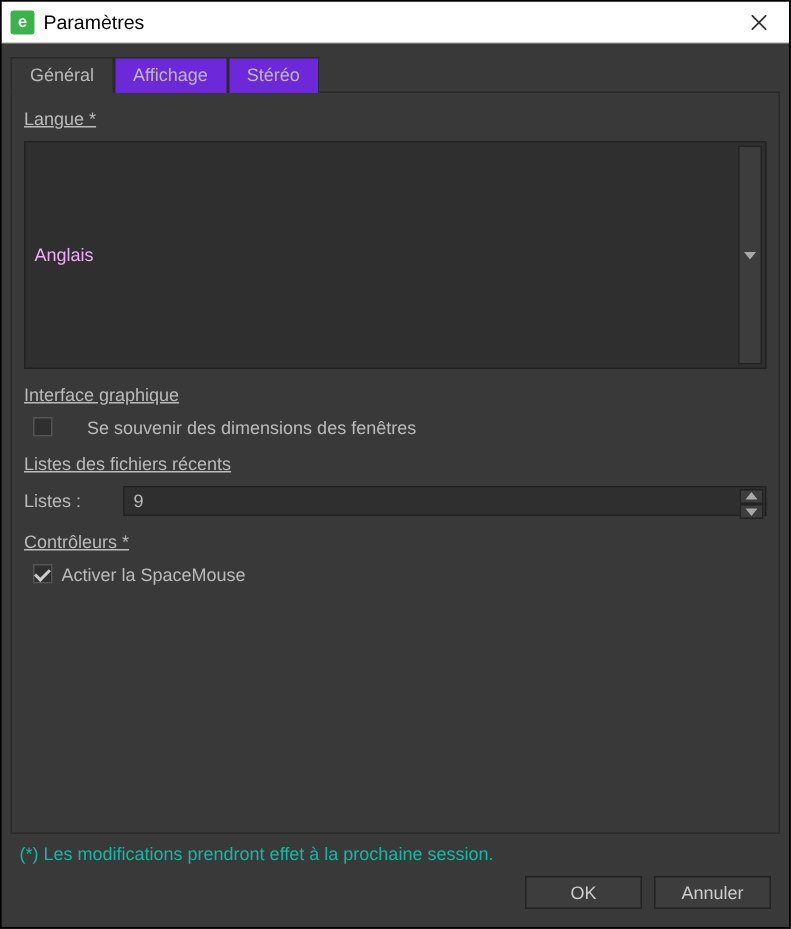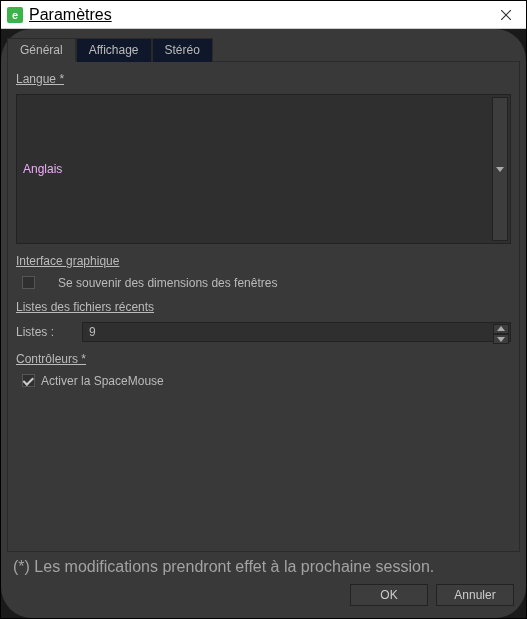--- a/index.html
+++ b/index.html
@@ -23,42 +23,41 @@
     border-bottom: 1px solid #ccc;
   }
   .titlebar .appicon {
     width: 16px; height:16px;
     margin: 0 6px;
     background: #3bb34a;
     border-radius: 2px;
     display:flex;align-items:center;justify-content:center;
     color:#fff;font-weight:bold;font-size:11px;
   }
-  .titlebar .title { flex:1; font-size:16px;text-decoration:underline; }
+  .titlebar .title { flex:1; font-size:13px; }
   .titlebar .closebtn {
     width:40px;height:28px;display:flex;align-items:center;justify-content:center;
     color:#333;cursor:pointer;
   }
   .titlebar .closebtn svg{width:10px;height:10px;}
   .darkwrap {
     flex:1;
     background:#393939;
     display:flex;flex-direction:column;
     padding:6px;
-    border-radius:31px;
   }
   .tabbar {
     display:flex;
     gap:0;
     margin-top:2px;
   }
   .tab {
     padding:4px 12px;
     border:1px solid #2a2a2a;
-    background:#0f172a;
+    background:#6d28d9;
     color:#bbb;
     font-size:12px;
     cursor:pointer;
     position:relative;
     top:1px;
     border-bottom:none;
   }
   .tab.active {
     background:#393939;
     border-bottom:1px solid #393939;
@@ -119,21 +118,21 @@
     content:"";
     width:8px;height:4px;
     border-left:2px solid #ccc;border-bottom:2px solid #ccc;
     transform:rotate(-45deg) translate(0px,-1px);
   }
   .spacer{flex:1;}
   .footer {
     padding:6px 6px 6px 6px;
     display:flex;flex-direction:column;gap:8px;
   }
-  .note{color:#a3a3a3;font-size:16px;}
+  .note{color:#14b8a6;font-size:12px;}
   .btnrow{display:flex;justify-content:flex-end;gap:8px;}
   .btn{
     width:78px;height:22px;
     background:#3d3d3d;border:1px solid #222;color:#ccc;
     display:flex;align-items:center;justify-content:center;
     cursor:pointer;font-size:12px;
   }
   svg.tri{width:8px;height:8px;}
 </style>
 </head>

